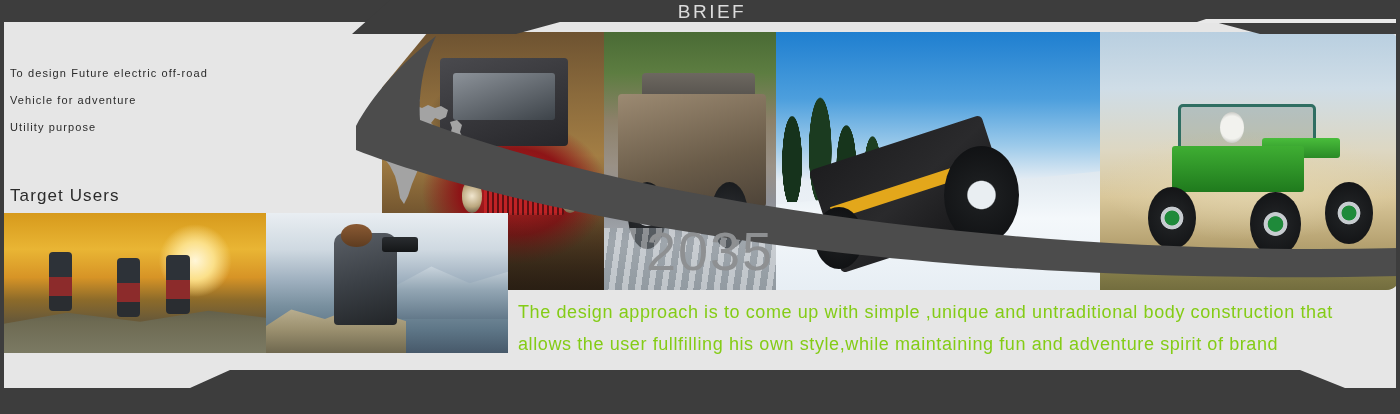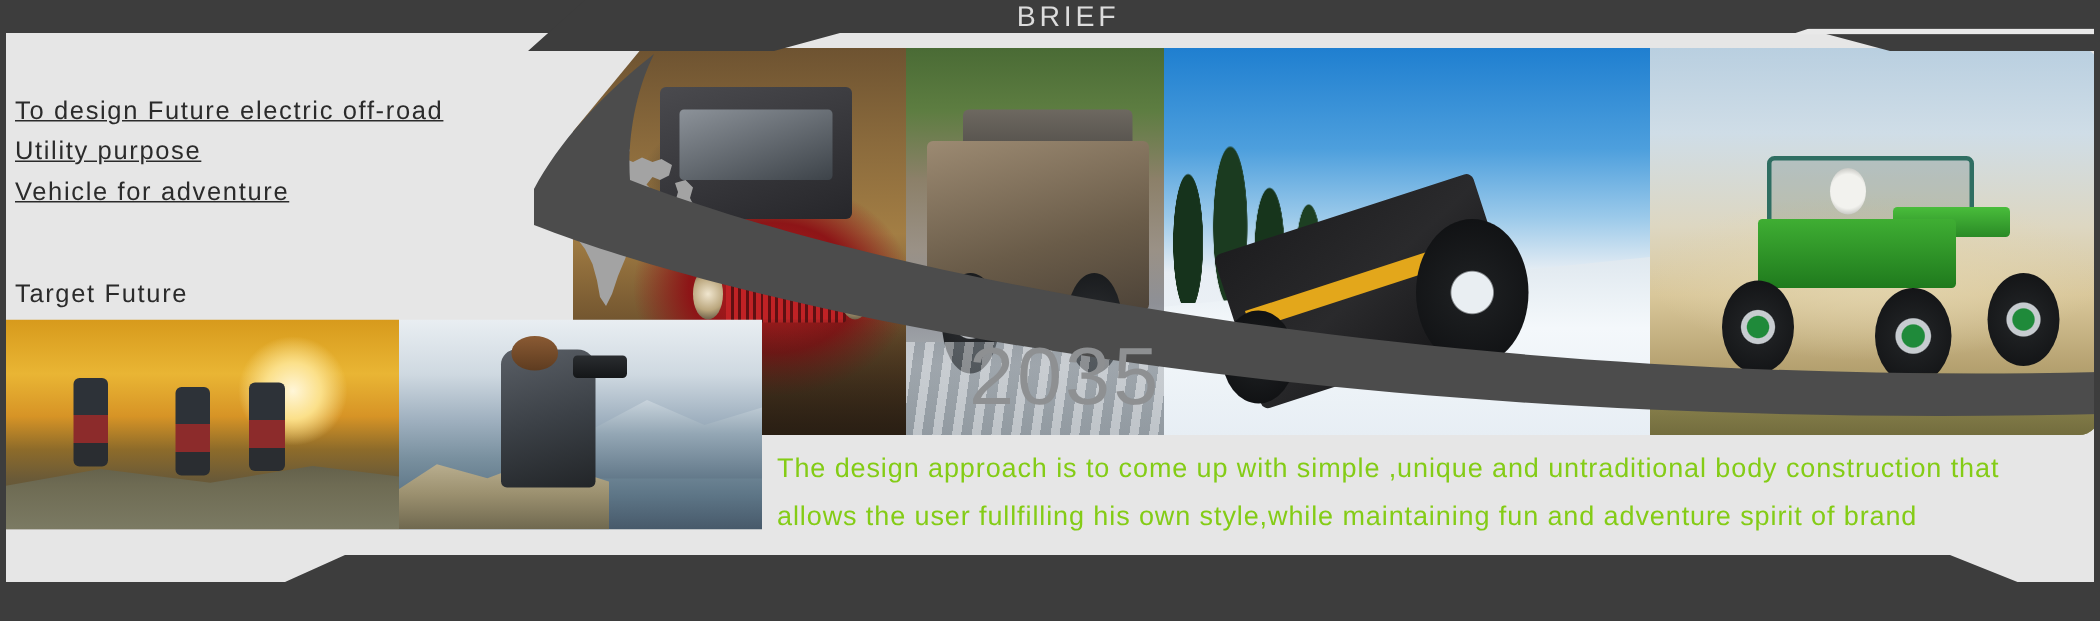--- a/index.html
+++ b/index.html
@@ -30,21 +30,21 @@
     clip-path:polygon(26px 0,220px 0,220px 4px,14px 4px);
   }
   .brief-title{
     position:absolute;left:0;top:1px;width:1400px;text-align:center;
     font-size:19px;letter-spacing:2.5px;color:#dcdcdc;z-index:8;
     font-family:"Liberation Sans", sans-serif;font-weight:300;padding-left:12px;
   }
   
   .brief-text{
     position:absolute;left:10px;top:60px;z-index:9;
-    font-size:17px;line-height:27px;color:#2b2b2b;letter-spacing:1.1px;font-weight:300;text-decoration:underline;
+    font-size:11px;line-height:27px;color:#2b2b2b;letter-spacing:1.1px;font-weight:300;
   }
   .target-users{
     position:absolute;left:10px;top:186px;z-index:9;
     font-size:17px;color:#2b2b2b;letter-spacing:1.1px;font-weight:300;
   }
   
   .india{position:absolute;left:362px;top:92px;z-index:5;}
   
   .strip{
     position:absolute;left:352px;top:32px;width:1048px;height:258px;z-index:4;
@@ -280,24 +280,24 @@
     <path fill="#3d3d3d" d="M352,32 L400,0 L358,0 Z" opacity="0"></path>
   </svg>
 
   <div class="header-band2"></div>
   <div class="header-band"></div>
   <div class="header-hl"></div>
   <div class="brief-title">BRIEF</div>
 
   <div class="brief-text">
     <div>To design Future electric off-road</div>
+    <div>Vehicle for adventure</div>
     <div>Utility purpose</div>
-    <div>Vehicle for adventure</div>
   </div>
-  <div class="target-users">Target Future</div>
+  <div class="target-users">Target Users</div>
 
   <div class="year">2035</div>
   <div class="para">The design approach is to come up with simple ,unique and untraditional body construction that allows the user fullfilling his own style,while maintaining fun and adventure spirit of brand</div>
 
   <div class="footer"></div>
   <div class="frame-l"></div>
   <div class="frame-r"></div>
 </div>
 
 </body></html>

